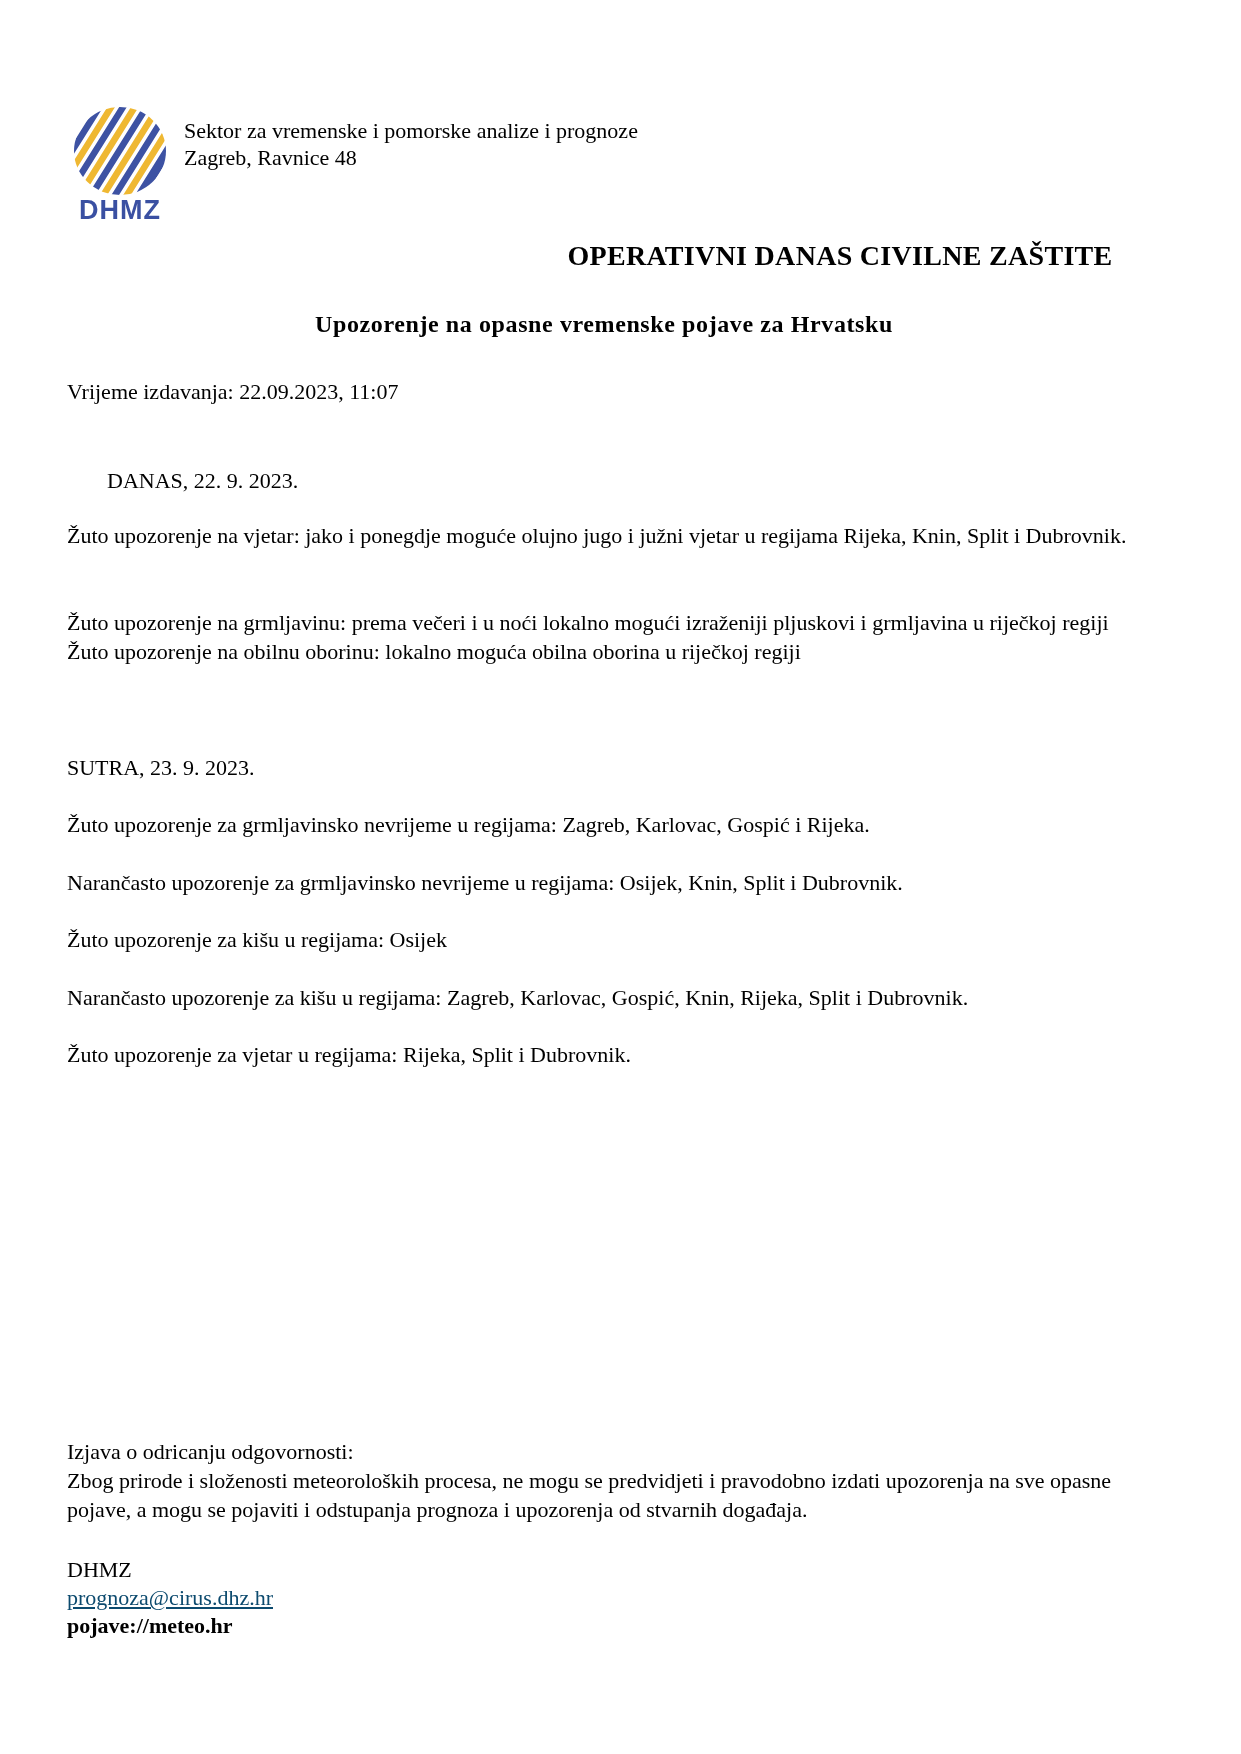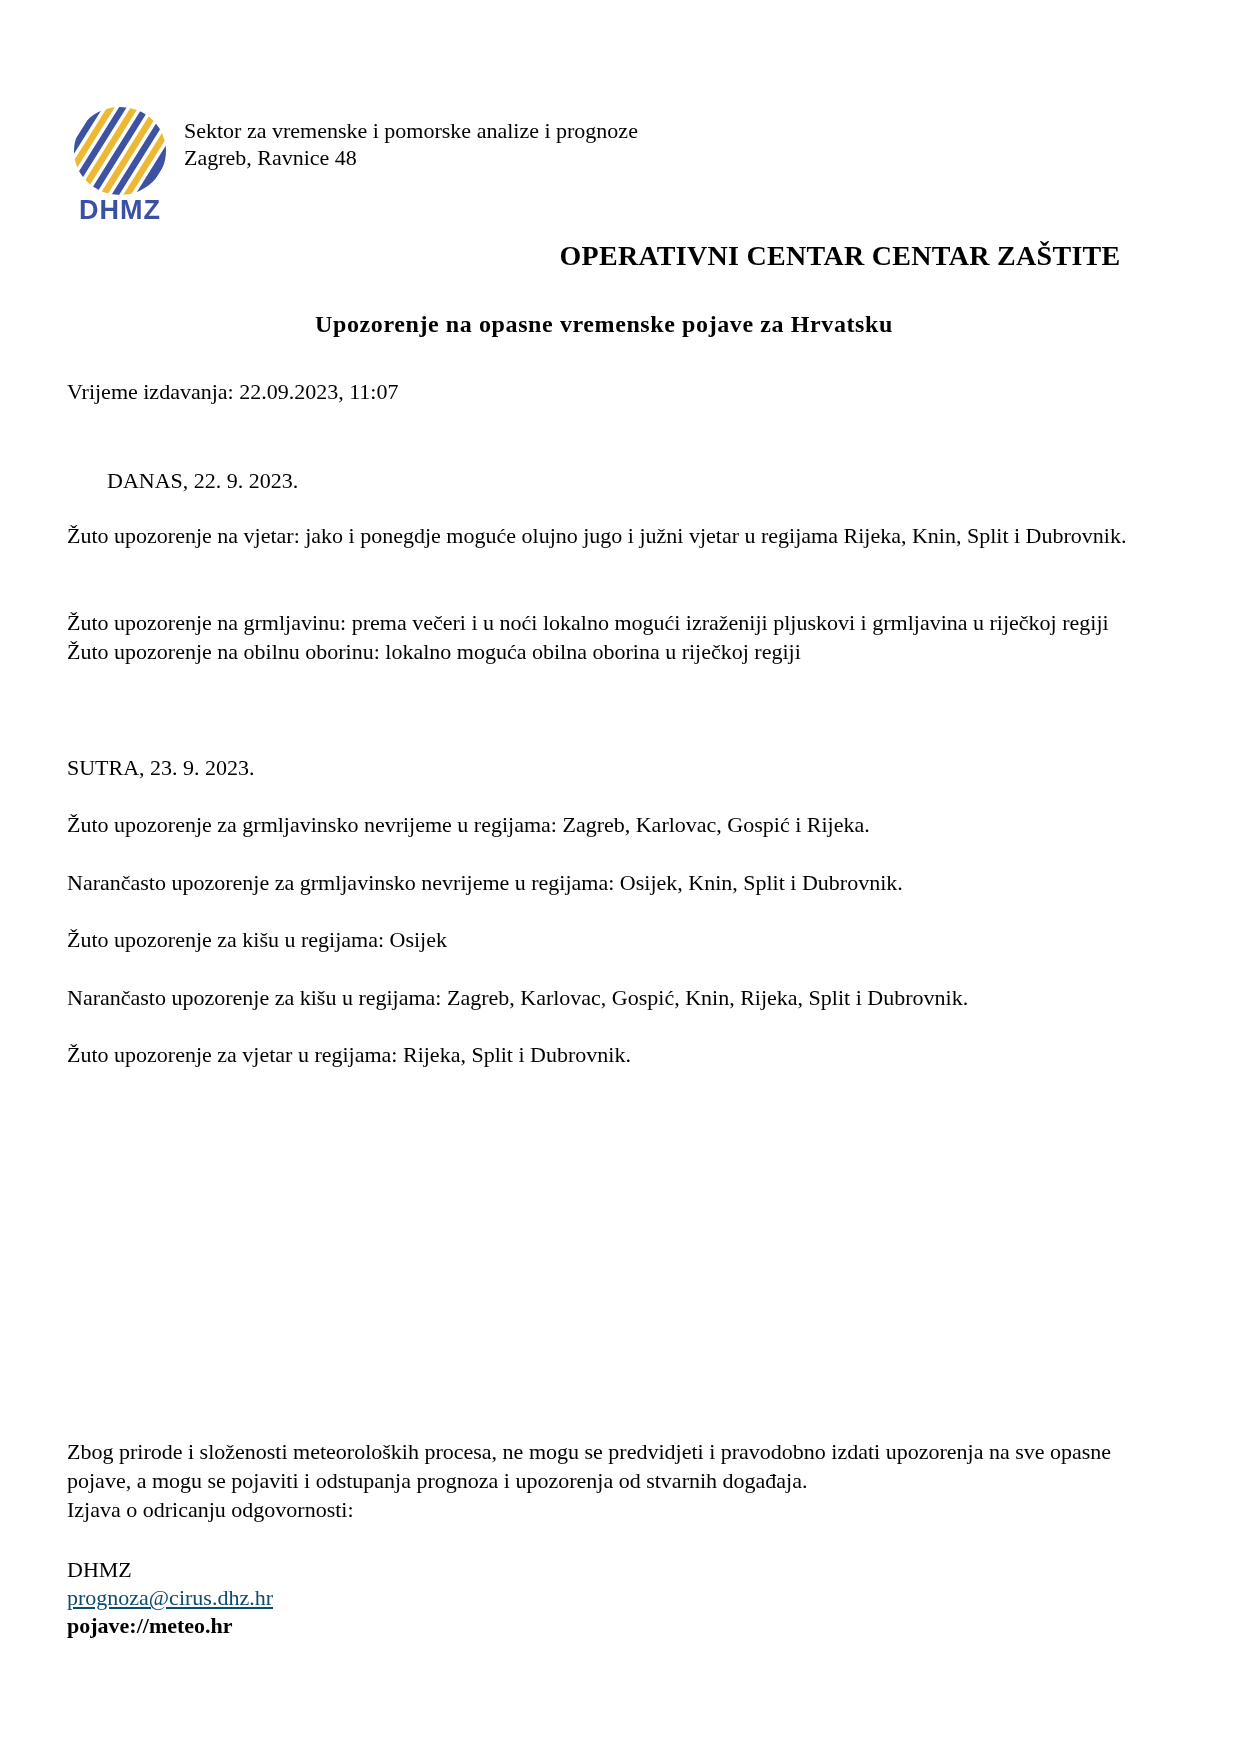--- a/index.html
+++ b/index.html
@@ -79,40 +79,40 @@
     </g>
   </svg>
   <div class="acronym">DHMZ</div>
 </div>
 
 <div id="org" class="abs">
   <div>Sektor za vremenske i pomorske analize i prognoze</div>
   <div>Zagreb, Ravnice 48</div>
 </div>
 
-<div id="title" class="abs">OPERATIVNI CENTAR CENTAR ZAŠTITE</div>
+<div id="title" class="abs">OPERATIVNI DANAS CIVILNE ZAŠTITE</div>
 <div id="subtitle" class="abs">Upozorenje na opasne vremenske pojave za Hrvatsku</div>
 <div id="issued" class="abs body-par">Vrijeme izdavanja: 22.09.2023, 11:07</div>
 
 <div id="danas-heading" class="abs body-par">DANAS, 22. 9. 2023.</div>
 <div id="danas-w1" class="abs body-par">Žuto upozorenje na vjetar: jako i ponegdje moguće olujno jugo i južni vjetar u regijama Rijeka, Knin, Split i Dubrovnik.</div>
 <div id="danas-w23" class="abs body-par">
   <div>Žuto upozorenje na grmljavinu: prema večeri i u noći lokalno mogući izraženiji pljuskovi i grmljavina u riječkoj regiji</div>
   <div>Žuto upozorenje na obilnu oborinu: lokalno moguća obilna oborina u riječkoj regiji</div>
 </div>
 
 <div id="sutra-heading" class="abs body-par">SUTRA, 23. 9. 2023.</div>
 <div id="sutra-w1" class="abs body-par">Žuto upozorenje za grmljavinsko nevrijeme u regijama: Zagreb, Karlovac, Gospić i Rijeka.</div>
 <div id="sutra-w2" class="abs body-par">Narančasto upozorenje za grmljavinsko nevrijeme u regijama: Osijek, Knin, Split i Dubrovnik.</div>
 <div id="sutra-w3" class="abs body-par">Žuto upozorenje za kišu u regijama: Osijek</div>
 <div id="sutra-w4" class="abs body-par">Narančasto upozorenje za kišu u regijama: Zagreb, Karlovac, Gospić, Knin, Rijeka, Split i Dubrovnik.</div>
 <div id="sutra-w5" class="abs body-par">Žuto upozorenje za vjetar u regijama: Rijeka, Split i Dubrovnik.</div>
 
 <div id="disclaimer" class="abs body-par">
+  <div>Izjava o odricanju odgovornosti:</div>
   <div>Zbog prirode i složenosti meteoroloških procesa, ne mogu se predvidjeti i pravodobno izdati upozorenja na sve opasne pojave, a mogu se pojaviti i odstupanja prognoza i upozorenja od stvarnih događaja.</div>
-  <div>Izjava o odricanju odgovornosti:</div>
 </div>
 
 <div id="footer" class="abs">
   <div>DHMZ</div>
   <div><a>prognoza@cirus.dhz.hr</a></div>
   <div class="url">pojave://meteo.hr</div>
 </div>
 
 </body></html>

